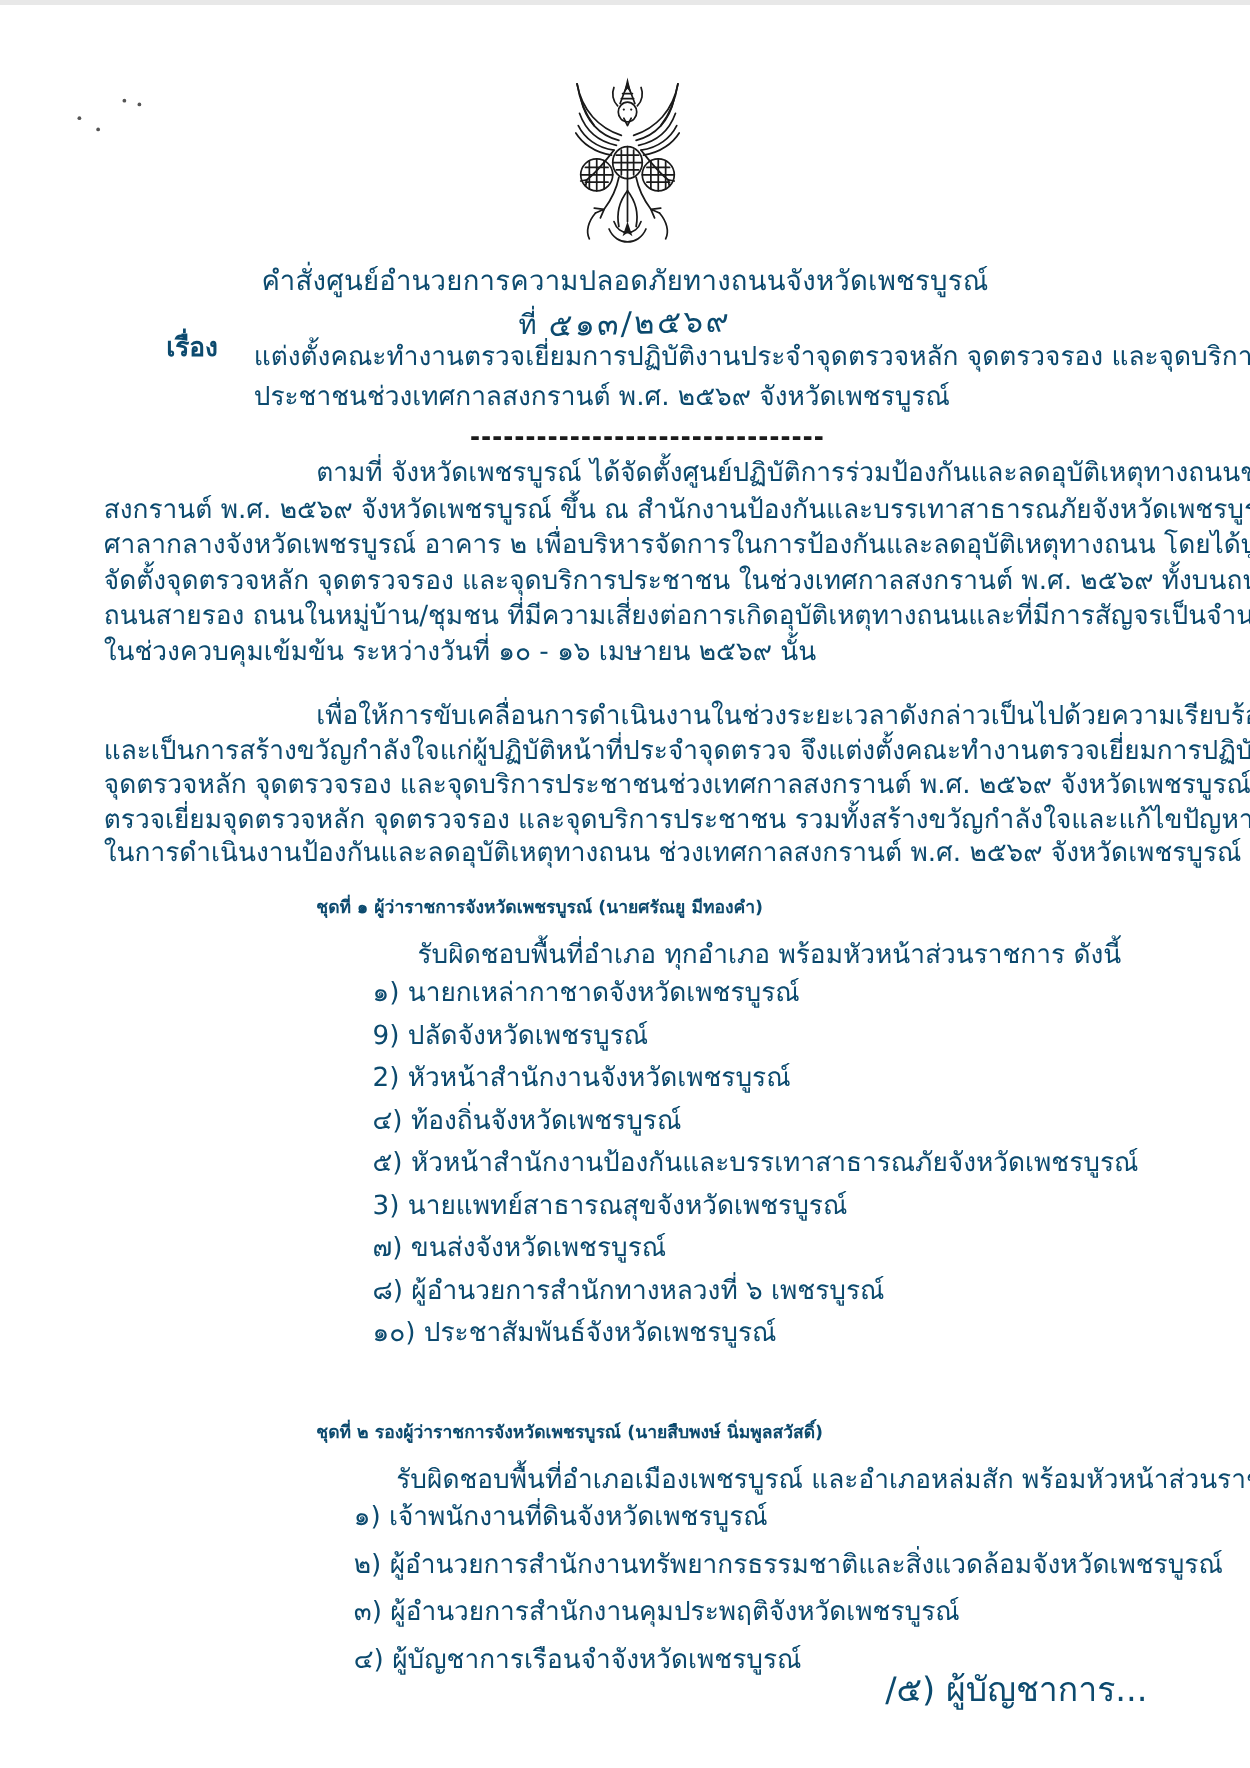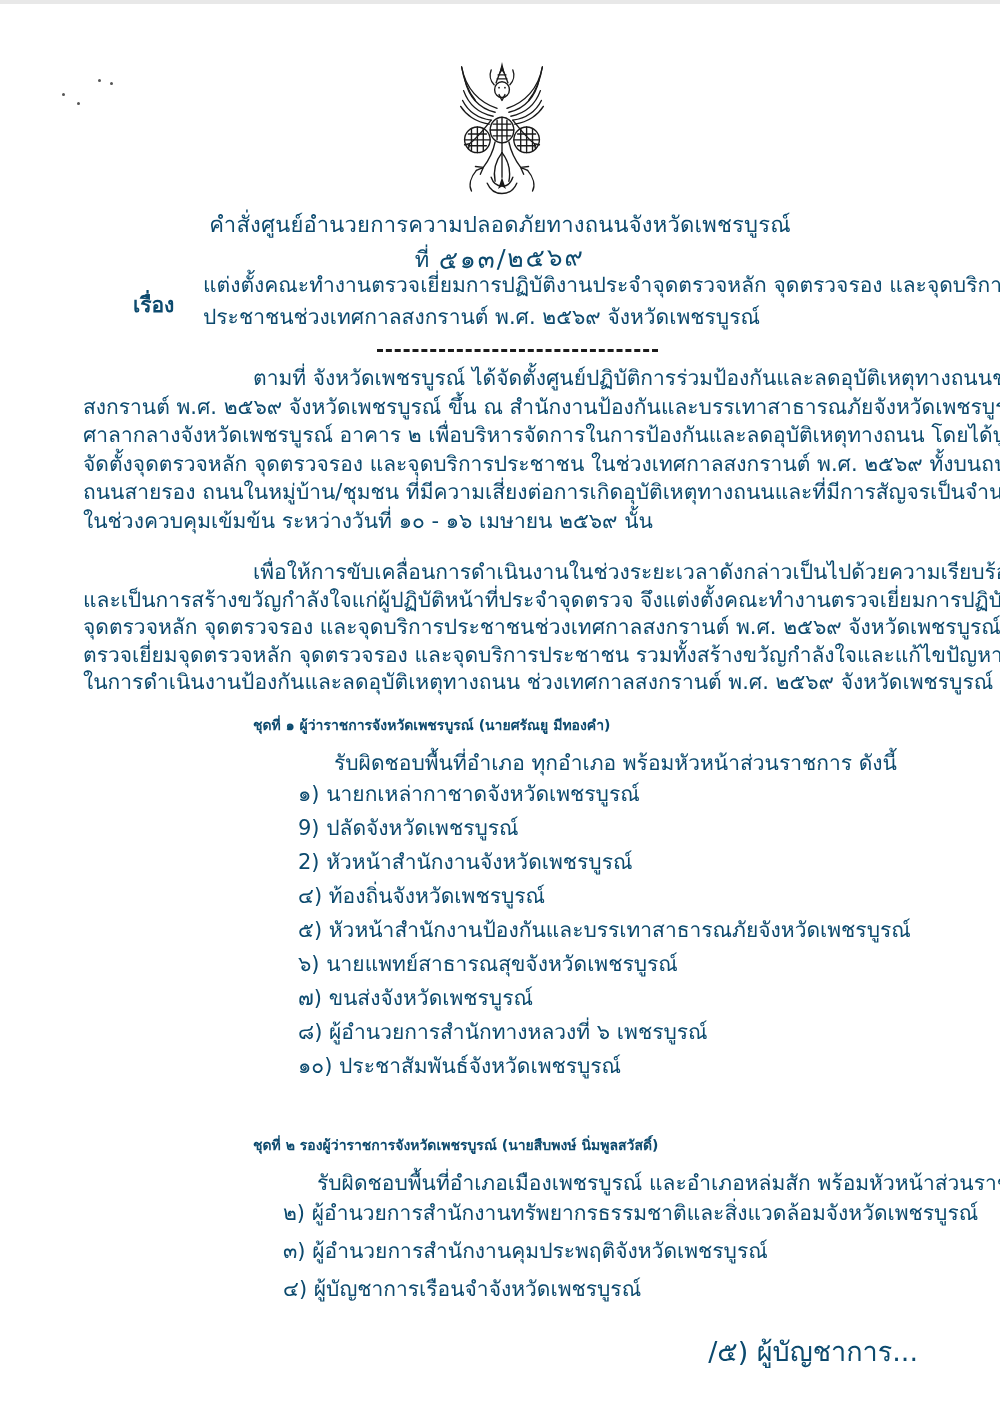--- a/index.html
+++ b/index.html
@@ -109,21 +109,21 @@
       <path d="M65 120 L61 132 L65 129 L69 132 Z" fill="#1a1a1a" stroke="none"></path>
     </svg>
   </div>
 
   <div class="abs centered title" style="top:203px;">คำสั่งศูนย์อำนวยการความปลอดภัยทางถนนจังหวัดเพชรบูรณ์</div>
 
   <div class="abs centered number-line" style="top:234px;">
     <span>ที่</span><span class="handwritten">๕๑๓/๒๕๖๙</span>
   </div>
 
-  <div class="abs subject-label" style="left:133px;top:284px;">เรื่อง</div>
+  <div class="abs subject-label" style="left:133px;top:257px;">เรื่อง</div>
   <div class="abs subject-lines" style="left:203px;top:271px;">
     <div class="line">แต่งตั้งคณะทำงานตรวจเยี่ยมการปฏิบัติงานประจำจุดตรวจหลัก จุดตรวจรอง และจุดบริการ</div>
     <div class="line">ประชาชนช่วงเทศกาลสงกรานต์ พ.ศ. ๒๕๖๙ จังหวัดเพชรบูรณ์</div>
   </div>
 
   <div class="abs divider" style="left:377px;top:345px;width:281px;"></div>
 
   <div class="abs para" style="left:83px;top:364px;width:840px;">
     <div class="line indent">ตามที่ จังหวัดเพชรบูรณ์ ได้จัดตั้งศูนย์ปฏิบัติการร่วมป้องกันและลดอุบัติเหตุทางถนนช่วงเทศกาล</div>
     <div class="line">สงกรานต์ พ.ศ. ๒๕๖๙ จังหวัดเพชรบูรณ์ ขึ้น ณ สำนักงานป้องกันและบรรเทาสาธารณภัยจังหวัดเพชรบูรณ์ ชั้น ๕</div>
@@ -142,29 +142,30 @@
   </div>
 
   <div class="abs unit-heading" style="left:253px;top:710px;">ชุดที่ ๑ ผู้ว่าราชการจังหวัดเพชรบูรณ์ (นายศรัณยู มีทองคำ)</div>
   <div class="abs line" style="left:334px;top:749px;">รับผิดชอบพื้นที่อำเภอ ทุกอำเภอ พร้อมหัวหน้าส่วนราชการ ดังนี้</div>
   <div class="abs unit-items" style="left:298px;top:780px;">
     <div class="line">๑) นายกเหล่ากาชาดจังหวัดเพชรบูรณ์</div>
     <div class="line">9) ปลัดจังหวัดเพชรบูรณ์</div>
     <div class="line">2) หัวหน้าสำนักงานจังหวัดเพชรบูรณ์</div>
     <div class="line">๔) ท้องถิ่นจังหวัดเพชรบูรณ์</div>
     <div class="line">๕) หัวหน้าสำนักงานป้องกันและบรรเทาสาธารณภัยจังหวัดเพชรบูรณ์</div>
-    <div class="line">๖) นายแพทย์สาธารณสุขจังหวัดเพชรบูรณ์</div>
+    <div class="line">3) นายแพทย์สาธารณสุขจังหวัดเพชรบูรณ์</div>
     <div class="line">๗) ขนส่งจังหวัดเพชรบูรณ์</div>
     <div class="line">๘) ผู้อำนวยการสำนักทางหลวงที่ ๖ เพชรบูรณ์</div>
     <div class="line">๑๐) ประชาสัมพันธ์จังหวัดเพชรบูรณ์</div>
   </div>
 
   <div class="abs unit-heading" style="left:253px;top:1130px;">ชุดที่ ๒ รองผู้ว่าราชการจังหวัดเพชรบูรณ์ (นายสืบพงษ์ นิ่มพูลสวัสดิ์)</div>
   <div class="abs line" style="left:317px;top:1169px;">รับผิดชอบพื้นที่อำเภอเมืองเพชรบูรณ์ และอำเภอหล่มสัก พร้อมหัวหน้าส่วนราชการ ดังนี้</div>
   <div class="abs unit-items u2" style="left:283px;top:1199px;">
+    <div class="line">๑) เจ้าพนักงานที่ดินจังหวัดเพชรบูรณ์</div>
     <div class="line">๒) ผู้อำนวยการสำนักงานทรัพยากรธรรมชาติและสิ่งแวดล้อมจังหวัดเพชรบูรณ์</div>
     <div class="line">๓) ผู้อำนวยการสำนักงานคุมประพฤติจังหวัดเพชรบูรณ์</div>
     <div class="line">๔) ผู้บัญชาการเรือนจำจังหวัดเพชรบูรณ์</div>
   </div>
 
   <div class="abs footer-note" style="right:82px;top:1326px;">/๕) ผู้บัญชาการ...</div>
 
 </div>
 
 </body></html>

